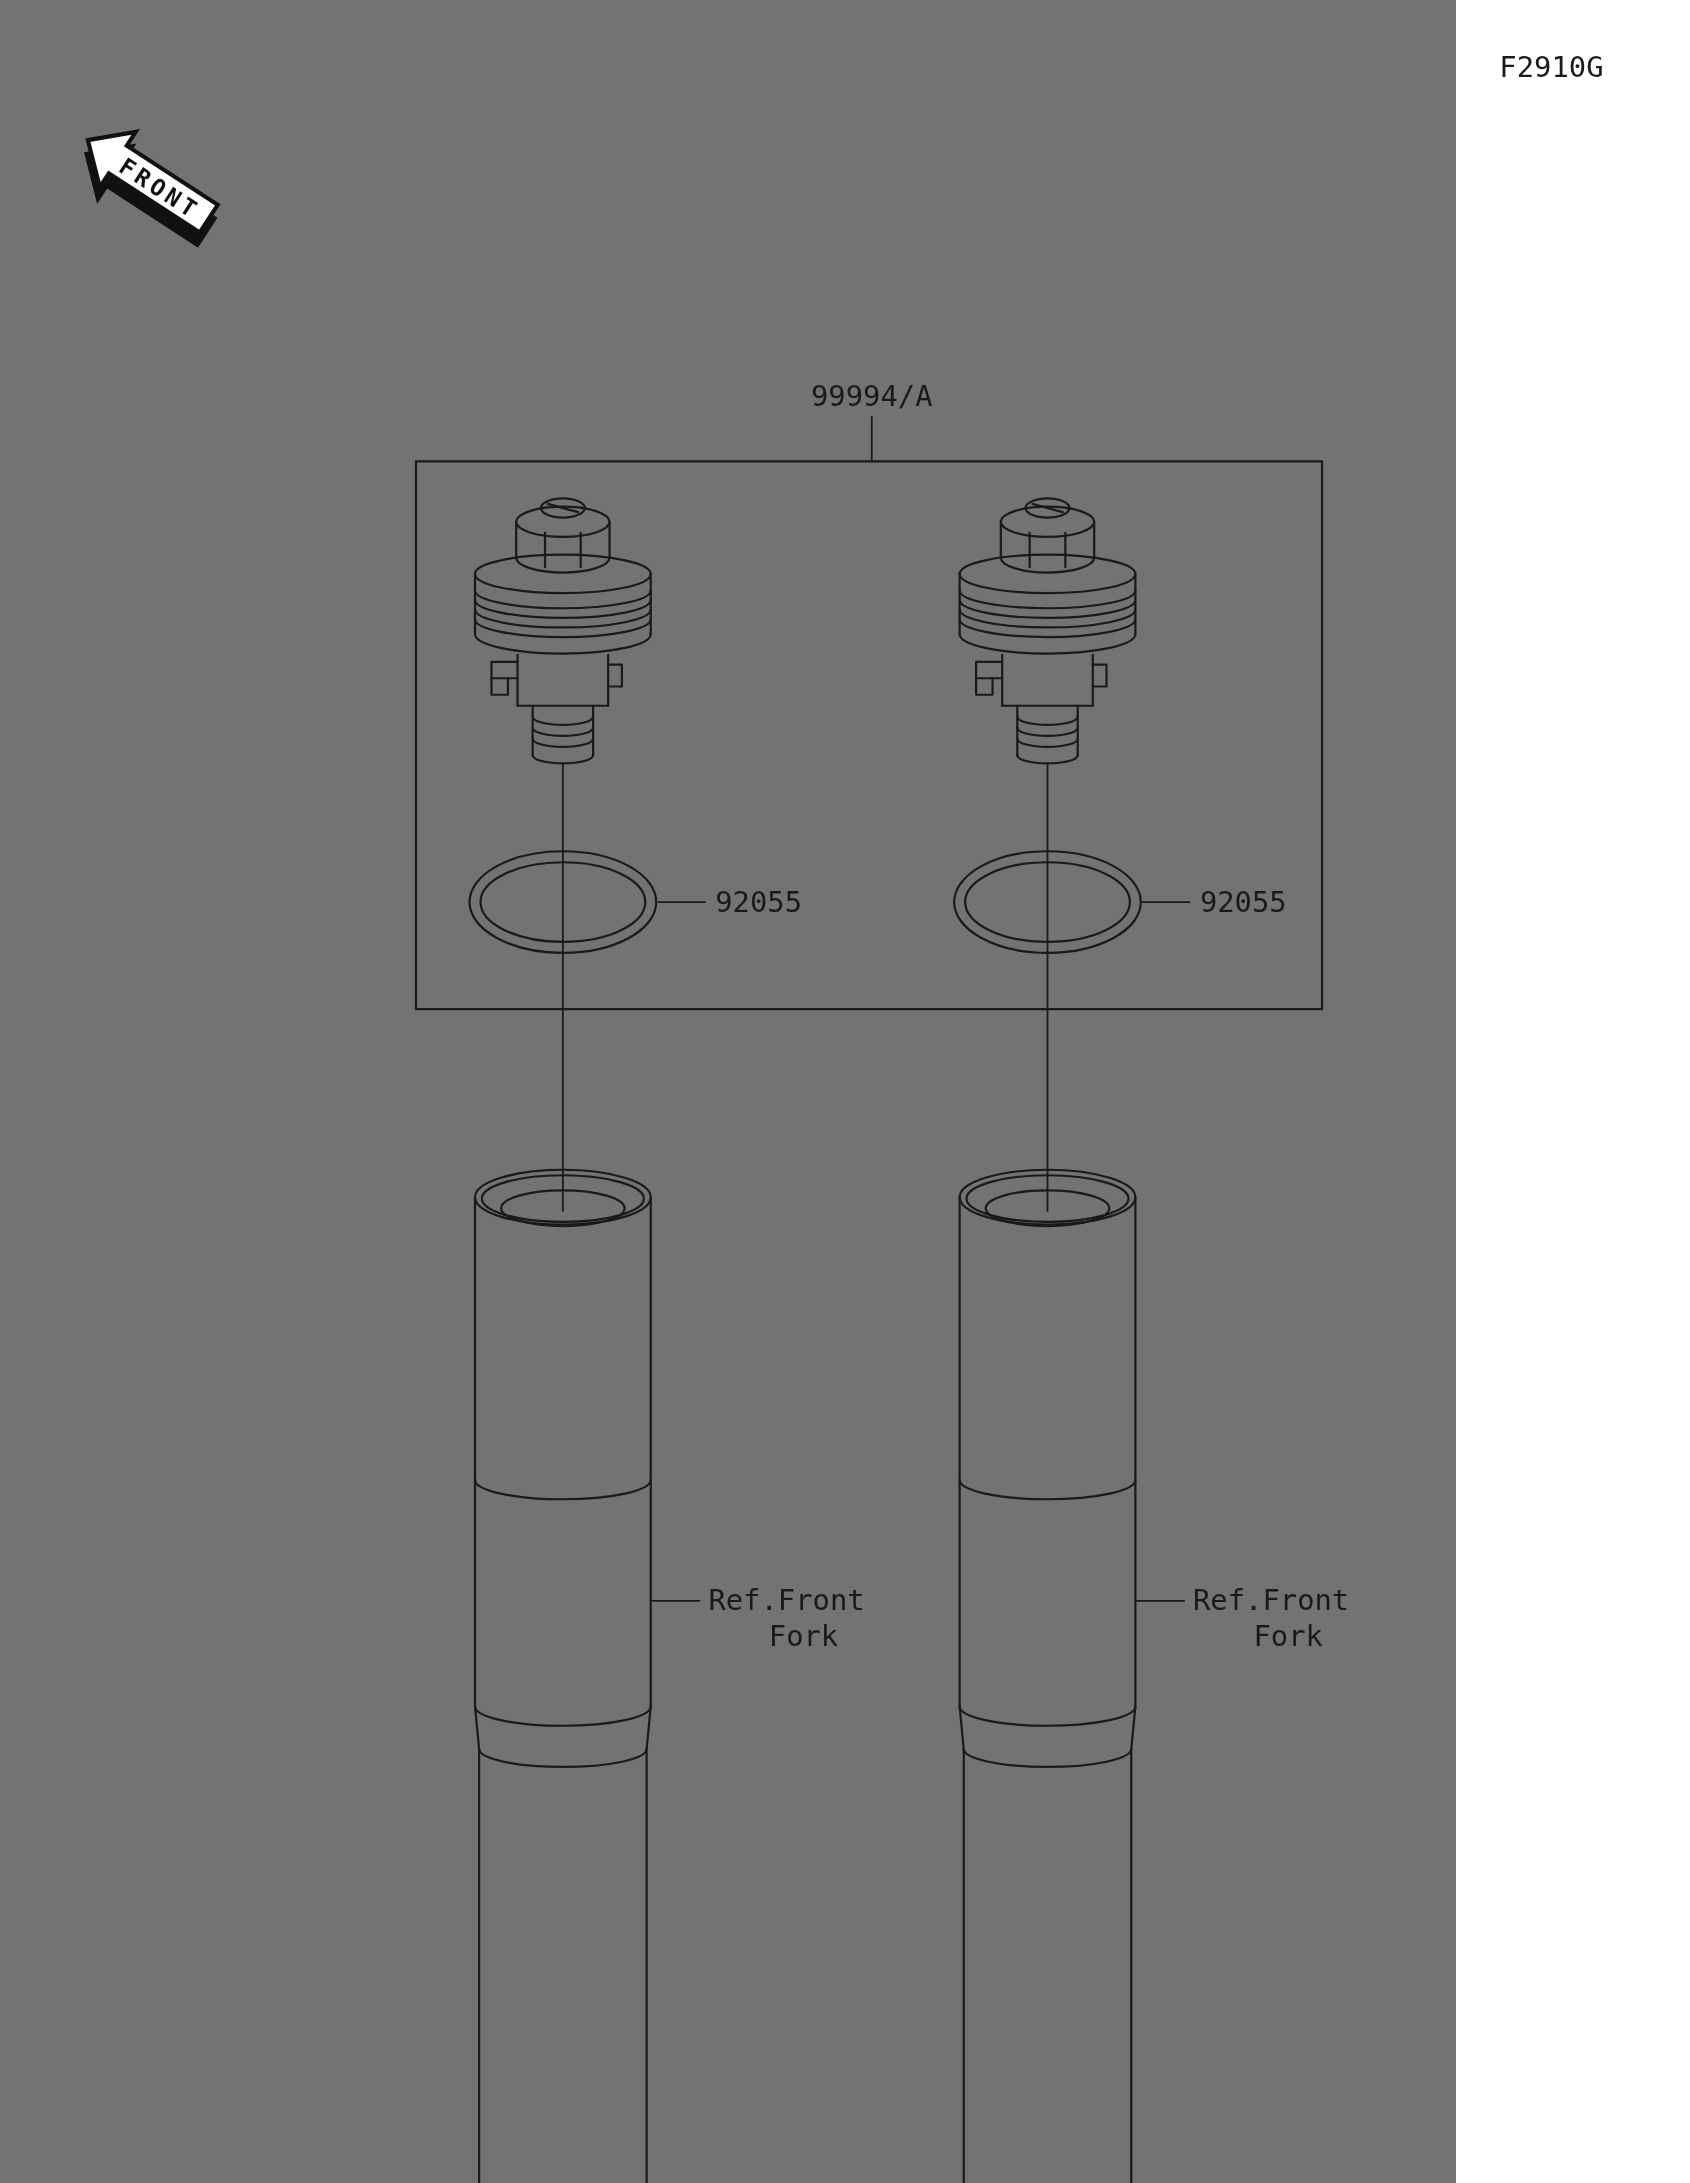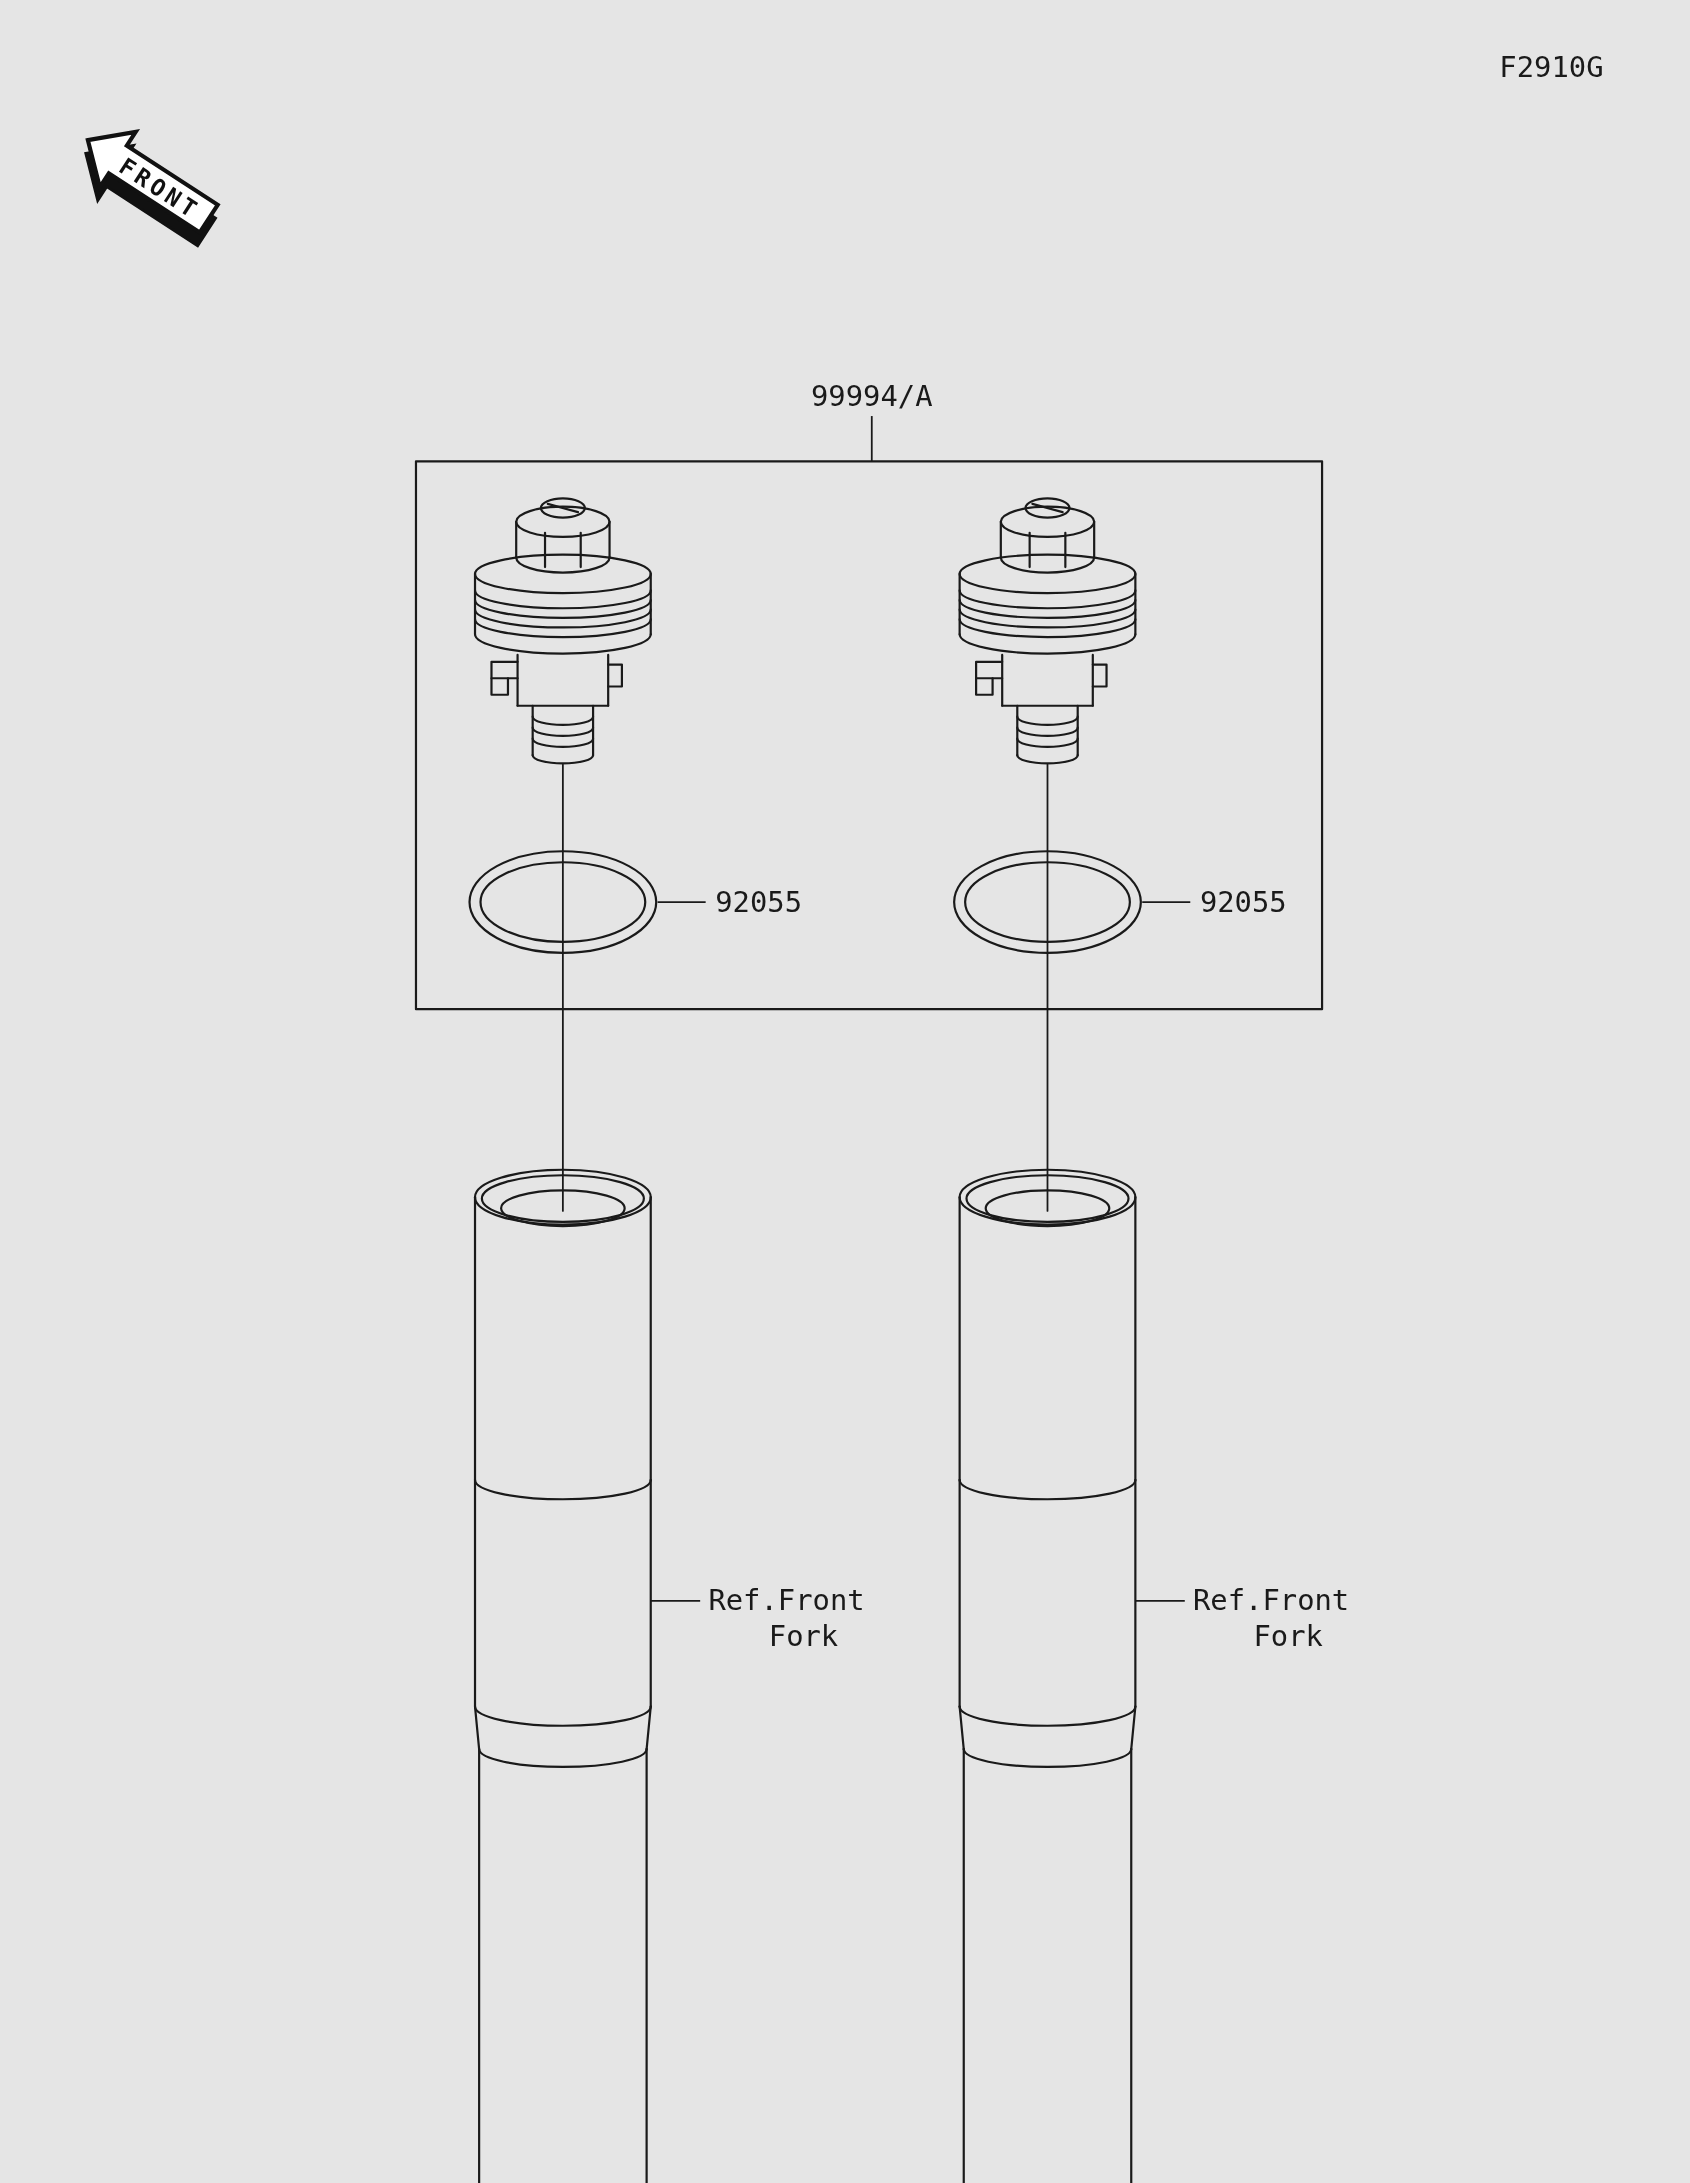--- a/index.html
+++ b/index.html
@@ -2,23 +2,23 @@
 <html style="font-size:8.5px"><head>
 <meta charset="utf-8">
 <style>
   html, body {
     margin: 0;
     padding: 0;
     background: #ffffff;
   }
   #page {
     position: relative;
-    width: 1690px;
+    width: 1456px;
     height: 2183px;
-    background: #e5e5e5;
+    background: #737373;
     font-family: "DejaVu Sans Mono", monospace;
   }
   svg {
     display: block;
     width: 1690px;
     height: 2183px;
   }
   .ln {
     fill: none;
     stroke: #1a1a1a;

